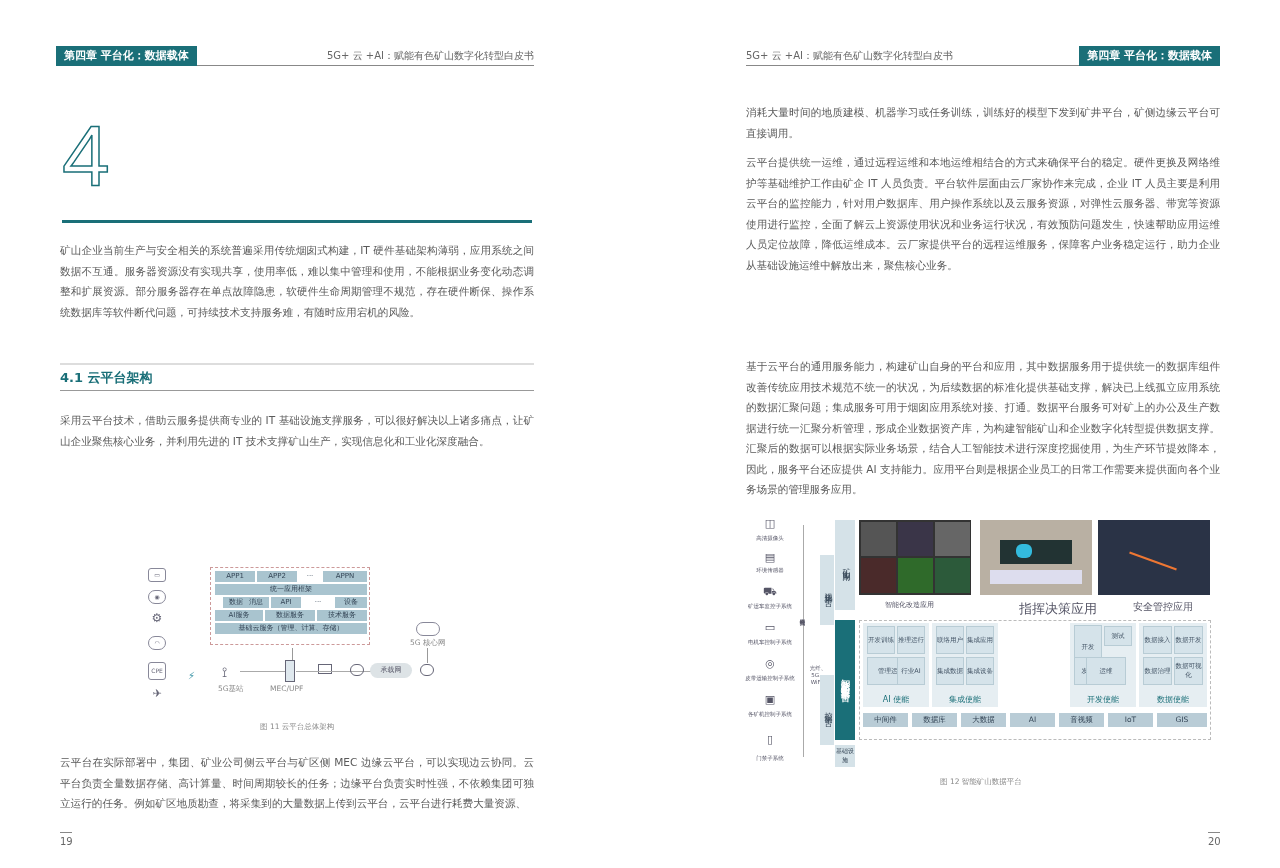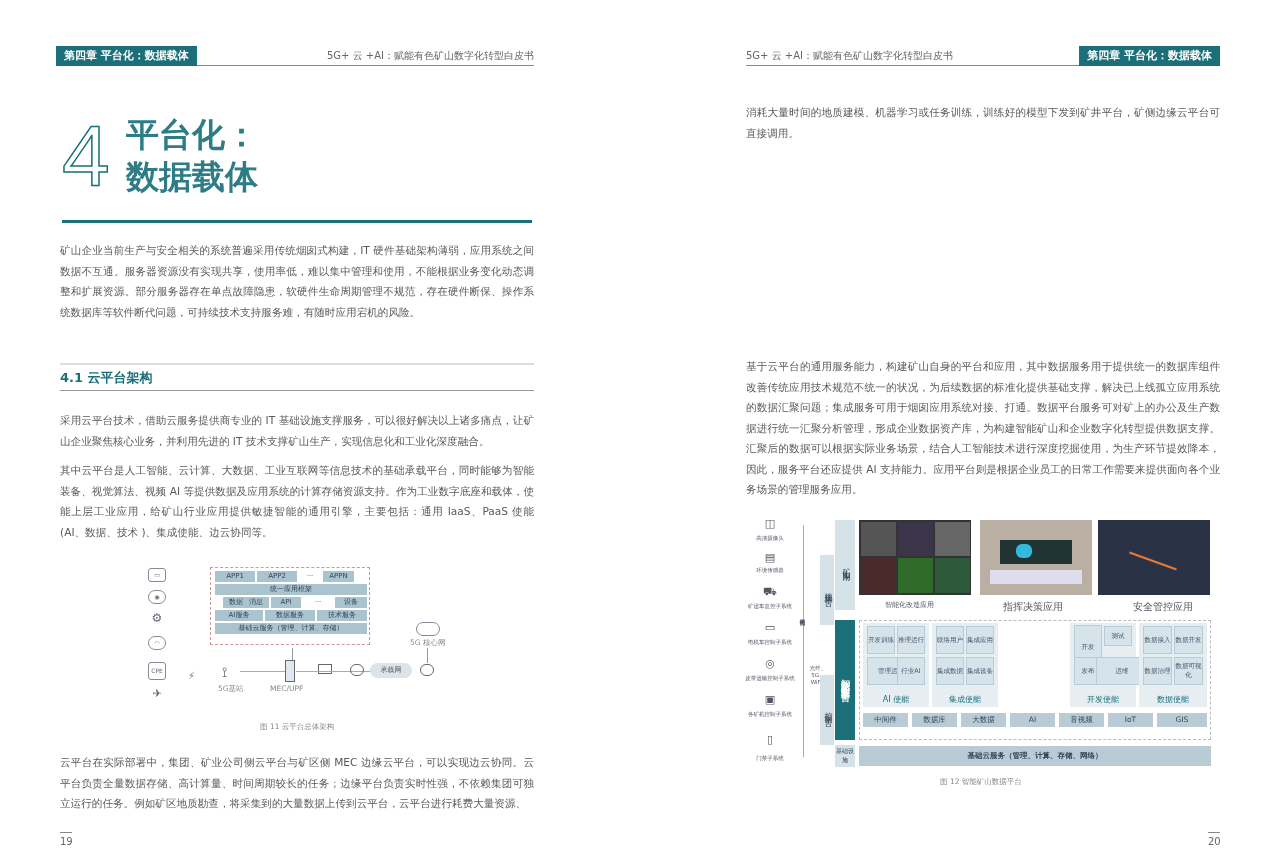--- a/index.html
+++ b/index.html
@@ -37,46 +37,41 @@
 </head>
 <body>
 
 <div class="page pl">
   <div class="hdr" style="left:56px;width:478px">
     <div class="tag" style="left:0">第四章 平台化：数据载体</div>
     <div class="doc" style="right:0">5G+ 云 +AI：赋能有色矿山数字化转型白皮书</div>
   </div>
 
   <div class="big4">4</div>
-  <div class="ttl">
-    <div>平台化：</div>
-    <div>数据载体</div>
-  </div>
   <div class="rule"></div>
 
   <div class="para" style="left:60px;top:240px;width:474px">矿山企业当前生产与安全相关的系统普遍采用传统烟囱式构建，IT 硬件基础架构薄弱，应用系统之间数据不互通。服务器资源没有实现共享，使用率低，难以集中管理和使用，不能根据业务变化动态调整和扩展资源。部分服务器存在单点故障隐患，软硬件生命周期管理不规范，存在硬件断保、操作系统数据库等软件断代问题，可持续技术支持服务难，有随时应用宕机的风险。</div>
 
   <div class="h2" style="left:60px;top:363px;width:474px">4.1 云平台架构</div>
 
   <div class="para" style="left:60px;top:410px;width:474px">采用云平台技术，借助云服务提供商专业的 IT 基础设施支撑服务，可以很好解决以上诸多痛点，让矿山企业聚焦核心业务，并利用先进的 IT 技术支撑矿山生产，实现信息化和工业化深度融合。</div>
-  <div class="para" style="left:60px;top:460px;width:474px">其中云平台是人工智能、云计算、大数据、工业互联网等信息技术的基础承载平台，同时能够为智能装备、视觉算法、视频 AI 等提供数据及应用系统的计算存储资源支持。作为工业数字底座和载体，使能上层工业应用，给矿山行业应用提供敏捷智能的通用引擎，主要包括：通用 IaaS、PaaS 使能 (AI、数据、技术 )、集成使能、边云协同等。</div>
 
   <div class="f11">
     <div class="ic" style="left:8px;top:8px">▭</div>
     <div class="ic" style="left:8px;top:30px;border-radius:8px">◉</div>
     <div class="ic" style="left:8px;top:52px;border:none;font-size:12px">⚙</div>
     <div class="ic" style="left:8px;top:76px;border-radius:9px">◠</div>
     <div class="ic" style="left:8px;top:102px;height:18px;line-height:16px">CPE</div>
     <div class="ic" style="left:8px;top:128px;border:none;font-size:11px">✈</div>
 
     <div class="dash">
       <div class="blk" style="left:4px;top:3px;width:40px">APP1</div>
       <div class="blk" style="left:46px;top:3px;width:40px">APP2</div>
       <div class="blk" style="left:88px;top:3px;width:22px;background:none">···</div>
-      <div class="blk" style="left:112px;top:3px;width:31px">APPN</div>
+      <div class="blk" style="left:112px;top:3px;width:44px">APPN</div>
       <div class="blk" style="left:4px;top:16px;width:152px">统一应用框架</div>
       <div class="blk" style="left:12px;top:29px;width:26px">数据</div>
       <div class="blk" style="left:32px;top:29px;width:26px">消息</div>
       <div class="blk" style="left:60px;top:29px;width:30px">API</div>
       <div class="blk" style="left:92px;top:29px;width:30px;background:none">···</div>
       <div class="blk" style="left:124px;top:29px;width:32px">设备</div>
       <div class="blk" style="left:4px;top:42px;width:48px">AI服务</div>
       <div class="blk" style="left:54px;top:42px;width:50px">数据服务</div>
       <div class="blk" style="left:106px;top:42px;width:50px">技术服务</div>
       <div class="blk" style="left:4px;top:55px;width:152px">基础云服务（管理、计算、存储）</div>
@@ -105,20 +100,21 @@
   <div class="pgnum" style="left:60px">19</div>
 </div>
 
 <div class="page pr">
   <div class="hdr" style="left:106px;width:474px">
     <div class="doc" style="left:0">5G+ 云 +AI：赋能有色矿山数字化转型白皮书</div>
     <div class="tag" style="right:0">第四章 平台化：数据载体</div>
   </div>
 
   <div class="para" style="left:106px;top:102px;width:474px">消耗大量时间的地质建模、机器学习或任务训练，训练好的模型下发到矿井平台，矿侧边缘云平台可直接调用。</div>
+  <div class="para" style="left:106px;top:152px;width:474px">云平台提供统一运维，通过远程运维和本地运维相结合的方式来确保平台的稳定。硬件更换及网络维护等基础维护工作由矿企 IT 人员负责。平台软件层面由云厂家协作来完成，企业 IT 人员主要是利用云平台的监控能力，针对用户数据库、用户操作系统以及云服务资源，对弹性云服务器、带宽等资源使用进行监控，全面了解云上资源使用状况和业务运行状况，有效预防问题发生，快速帮助应用运维人员定位故障，降低运维成本。云厂家提供平台的远程运维服务，保障客户业务稳定运行，助力企业从基础设施运维中解放出来，聚焦核心业务。</div>
 
 
   <div class="para" style="left:106px;top:356px;width:474px">基于云平台的通用服务能力，构建矿山自身的平台和应用，其中数据服务用于提供统一的数据库组件改善传统应用技术规范不统一的状况，为后续数据的标准化提供基础支撑，解决已上线孤立应用系统的数据汇聚问题；集成服务可用于烟囱应用系统对接、打通。数据平台服务可对矿上的办公及生产数据进行统一汇聚分析管理，形成企业数据资产库，为构建智能矿山和企业数字化转型提供数据支撑。汇聚后的数据可以根据实际业务场景，结合人工智能技术进行深度挖掘使用，为生产环节提效降本，因此，服务平台还应提供 AI 支持能力。应用平台则是根据企业员工的日常工作需要来提供面向各个业务场景的管理服务应用。</div>
 </div>
 
 <div class="f12">
 
   <div class="sidel" style="left:-20px;top:2px;font-size:11px">◫</div>
   <div class="sidel" style="left:-20px;top:20px">高清摄像头</div>
   <div class="sidel" style="left:-20px;top:36px;font-size:11px">▤</div>
@@ -151,21 +147,21 @@
     <div style="position:absolute;left:2px;top:38px;width:35px;height:35px;background:#4a2a2a"></div>
     <div style="position:absolute;left:39px;top:38px;width:35px;height:35px;background:#2f6a2a"></div>
     <div style="position:absolute;left:76px;top:38px;width:35px;height:35px;background:#2c5a3a"></div>
   </div>
   <div class="cap" style="left:130px;top:85px;font-size:7px;color:#556">智能化改造应用</div>
   <div class="photo" style="left:225px;top:5px;width:112px;height:75px;background:#b9b0a3">
     <div style="position:absolute;left:20px;top:20px;width:72px;height:24px;background:#233"></div>
     <div style="position:absolute;left:36px;top:24px;width:16px;height:14px;background:#3bd;border-radius:6px"></div>
     <div style="position:absolute;left:10px;top:50px;width:92px;height:14px;background:#dde"></div>
   </div>
-  <div class="cap" style="left:248px;top:85px;font-size:10px;color:#556">指挥决策应用</div>
+  <div class="cap" style="left:264px;top:85px;font-size:13px;color:#556">指挥决策应用</div>
   <div class="photo" style="left:343px;top:5px;width:112px;height:75px;background:#2a3346">
     <div style="position:absolute;left:30px;top:40px;width:50px;height:2px;background:#e73;transform:rotate(20deg)"></div>
   </div>
   <div class="cap" style="left:378px;top:85px;font-size:10px;color:#556">安全管控应用</div>
 
   <div style="position:absolute;left:104px;top:105px;width:352px;height:120px;border:1px dashed #bbb"></div>
 
   <div class="grp" style="left:108px;top:108px;width:66px;height:84px">
     <div class="cell" style="left:4px;top:3px;width:28px;height:28px">开发训练</div>
     <div class="cell" style="left:34px;top:3px;width:28px;height:28px">推理运行</div>
@@ -177,37 +173,36 @@
     <div class="cell" style="left:4px;top:3px;width:28px;height:28px">联络用户</div>
     <div class="cell" style="left:34px;top:3px;width:28px;height:28px">集成应用</div>
     <div class="cell" style="left:4px;top:34px;width:28px;height:28px">集成数据</div>
     <div class="cell" style="left:34px;top:34px;width:28px;height:28px">集成设备</div>
     <div class="glbl">集成使能</div>
   </div>
   <div class="grp" style="left:315px;top:108px;width:66px;height:84px">
     <div class="cell" style="left:4px;top:2px;width:28px;height:44px">开发</div>
     <div class="cell" style="left:34px;top:3px;width:28px;height:20px">测试</div>
     <div class="cell" style="left:4px;top:34px;width:28px;height:28px">发布</div>
-    <div class="cell" style="left:26px;top:34px;width:52px;height:28px">运维</div>
+    <div class="cell" style="left:16px;top:34px;width:40px;height:28px">运维</div>
     <div class="glbl">开发使能</div>
   </div>
   <div class="grp" style="left:384px;top:108px;width:68px;height:84px">
     <div class="cell" style="left:4px;top:3px;width:29px;height:28px">数据接入</div>
     <div class="cell" style="left:35px;top:3px;width:29px;height:28px">数据开发</div>
     <div class="cell" style="left:4px;top:34px;width:29px;height:28px">数据治理</div>
     <div class="cell" style="left:35px;top:34px;width:29px;height:28px">数据可视化</div>
     <div class="glbl">数据使能</div>
   </div>
 
   <div class="bot" style="left:108px;top:198px;width:45px;height:14px;line-height:14px">中间件</div>
   <div class="bot" style="left:157px;top:198px;width:45px;height:14px;line-height:14px">数据库</div>
   <div class="bot" style="left:206px;top:198px;width:45px;height:14px;line-height:14px">大数据</div>
   <div class="bot" style="left:255px;top:198px;width:45px;height:14px;line-height:14px">AI</div>
   <div class="bot" style="left:304px;top:198px;width:45px;height:14px;line-height:14px">音视频</div>
   <div class="bot" style="left:353px;top:198px;width:45px;height:14px;line-height:14px">IoT</div>
   <div class="bot" style="left:402px;top:198px;width:50px;height:14px;line-height:14px">GIS</div>
 
-  <div class="bot" style="left:104px;top:231px;width:352px;height:20px;line-height:20px;font-weight:bold">基础云服务（管理、计算、存储、网络）</div>
 
   <div class="cap" style="left:185px;top:262px">图 12 智能矿山数据平台</div>
 </div>
 
 <div class="pgnum" style="left:1208px">20</div>
 
 </body></html>

